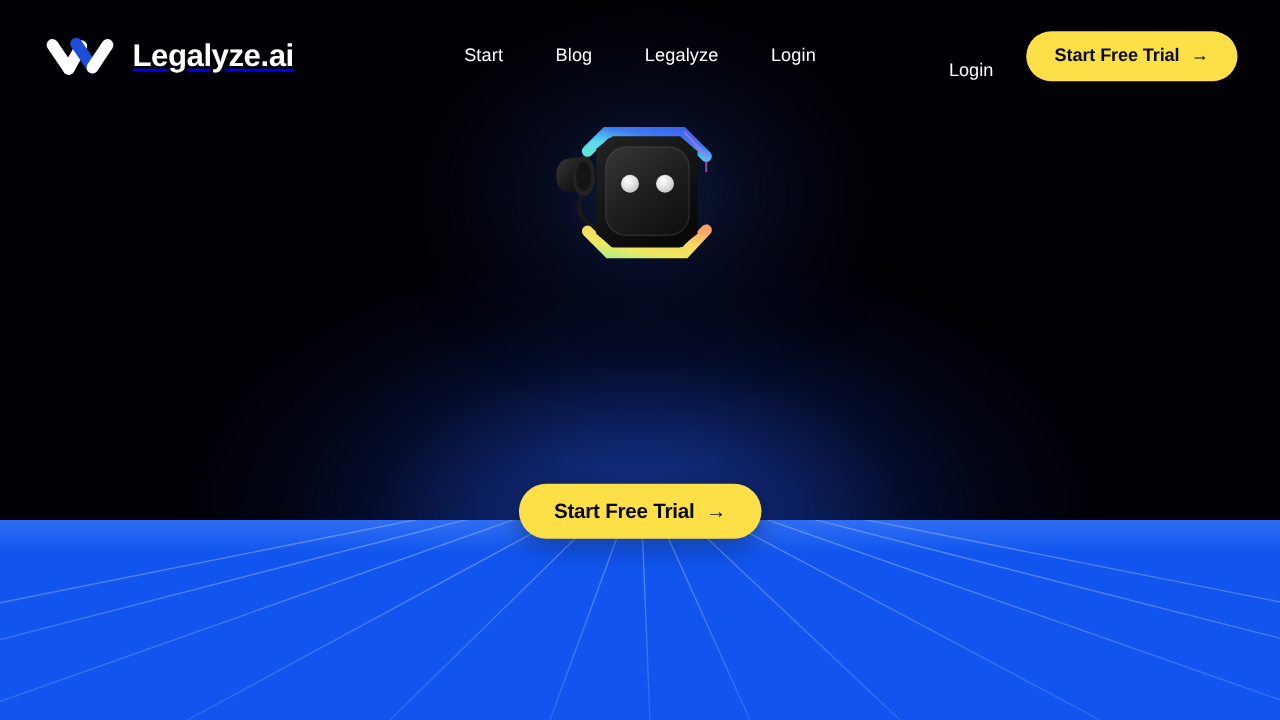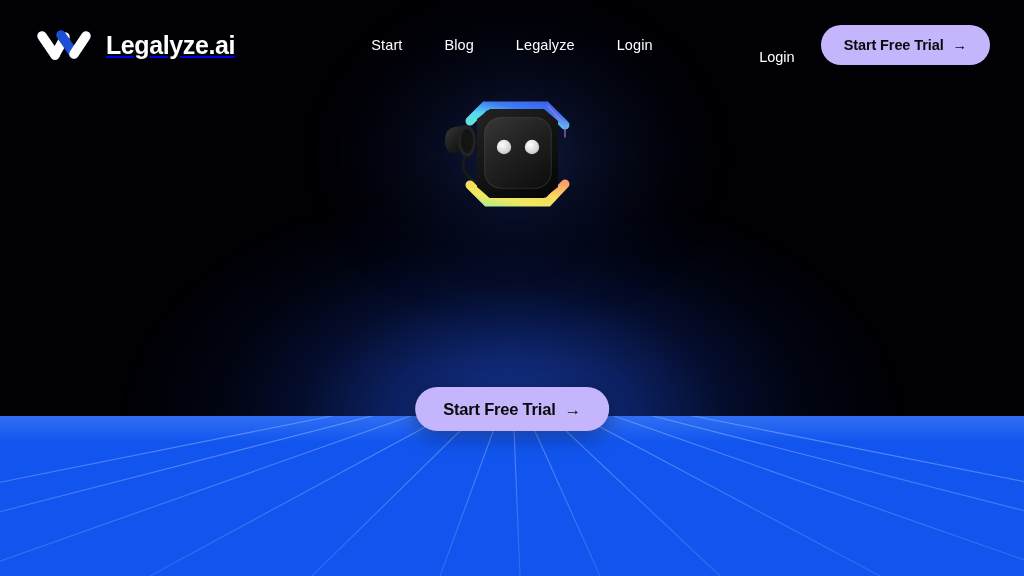--- a/index.html
+++ b/index.html
@@ -106,21 +106,21 @@
   .login-link {
     color:#FFFFFF;
     font-size:14.5px;
     font-weight:400;
     text-decoration:none;
     white-space:nowrap;
   }
 
   .btn-pill {
     display:inline-flex; align-items:center; gap:9px;
-    background:#c4b5fd; color:#0A0A0A;
+    background:#fde047; color:#0A0A0A;
     border:none; border-radius:999px;
     font-family:"Liberation Sans", sans-serif;
     white-space:nowrap;
     cursor:pointer;
   }
   .btn-nav {
     height:40px; padding:0 23px;
     font-size:14.5px; font-weight:700;
     letter-spacing:-0.1px;
   }

